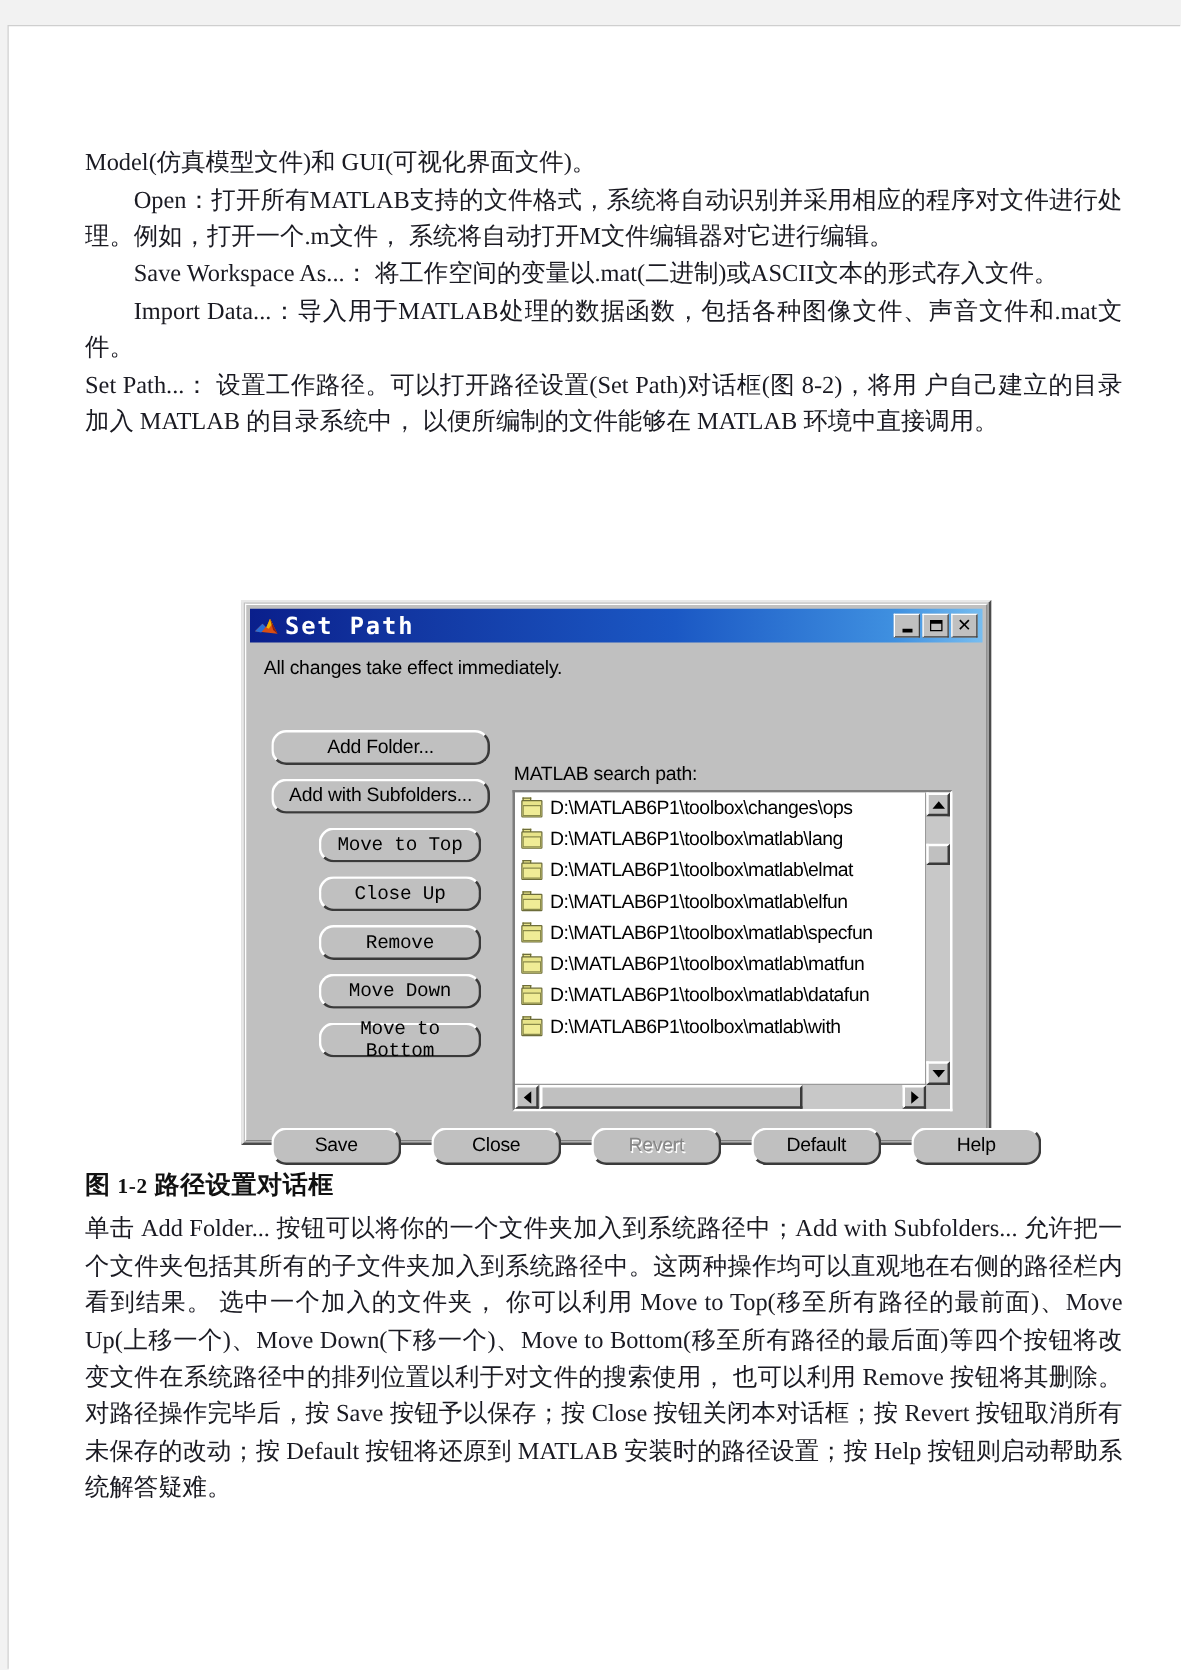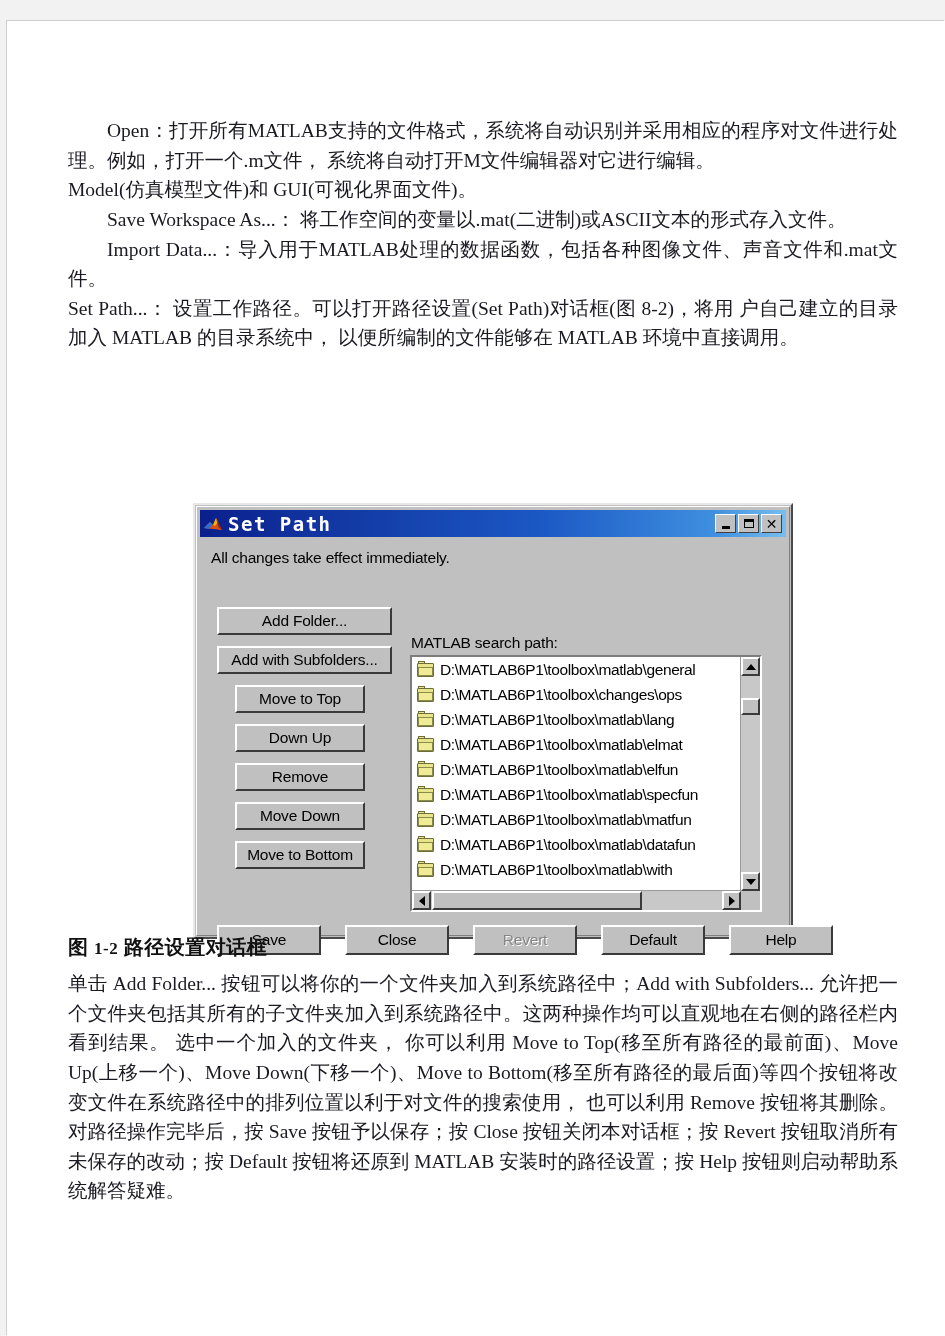--- a/index.html
+++ b/index.html
@@ -50,21 +50,21 @@
     font-weight: bold;
     color: #111;
     letter-spacing: .5px;
   }
   .cap .num { font-size: 17px; }
 
   
   #dialog {
     position: absolute;
     left: 186px;
-    top: 482px;
+    top: 459px;
     width: 600px;
     height: 436px;
     background: #c0c0c0;
     border-top: 2px solid #e8e8e8;
     border-left: 2px solid #e8e8e8;
     border-right: 2px solid #4a4a4a;
     border-bottom: 2px solid #4a4a4a;
     box-sizing: border-box;
     font-family: "Liberation Sans", "DejaVu Sans", sans-serif;
   }
@@ -141,23 +141,24 @@
     box-sizing: border-box;
     text-align: center;
     font-family: "Liberation Sans", "DejaVu Sans", sans-serif;
     font-size: 15.5px;
     color: #000;
     letter-spacing: -0.2px;
     display: flex;
     align-items: center;
     justify-content: center;
     user-select: none;
+    border-radius: 12px;
   }
   .btn.wide   { width: 175px; height: 28px; margin-bottom: 11px; }
-  .btn.narrow { width: 130px; height: 28px; margin-bottom: 11px; margin-left: 18px; }
+  .btn.narrow { width: 130px; height: 28px; margin-bottom: 11px; margin-left: 38px; font-family: Liberation Mono, monospace; }
   .btn.disabled { color: #868686; text-shadow: 1px 1px 0 #ffffff; }
 
   .list-label {
     position: absolute;
     left: 214px;
     top: 127px;
     font-size: 15.5px;
     color: #000;
     letter-spacing: -0.2px;
   }
@@ -280,22 +281,22 @@
     gap: 24px;
   }
   .btn.bottom { width: 104px; height: 30px; }
 </style>
 </head>
 <body>
 
 <div id="page">
 
   <div id="doc">
+    <p class="body">Model(仿真模型文件)和 GUI(可视化界面文件)。</p>
     <p class="body ind">Open：打开所有MATLAB支持的文件格式，系统将自动识别并采用相应的程序对文件进行处理。例如，打开一个.m文件， 系统将自动打开M文件编辑器对它进行编辑。</p>
-    <p class="body">Model(仿真模型文件)和 GUI(可视化界面文件)。</p>
     <p class="body ind">Save Workspace As...： 将工作空间的变量以.mat(二进制)或ASCII文本的形式存入文件。</p>
     <p class="body ind">Import Data...：导入用于MATLAB处理的数据函数，包括各种图像文件、声音文件和.mat文件。</p>
     <p class="body hang">Set Path...： 设置工作路径。可以打开路径设置(Set Path)对话框(图 8-2)，将用 户自己建立的目录加入 MATLAB 的目录系统中， 以便所编制的文件能够在 MATLAB 环境中直接调用。</p>
   </div>
 
   <div id="dialog">
     <div id="dialog-inner">
 
       <div class="titlebar">
         <span style="display:inline-block;width:20px;height:20px;">
@@ -320,38 +321,30 @@
             </span>
         </span>
       </div>
 
       <div class="subtitle">All changes take effect immediately.</div>
 
       <div class="left-buttons">
         <div class="btn wide">Add Folder...</div>
         <div class="btn wide">Add with Subfolders...</div>
         <div class="btn narrow">Move to Top</div>
-        <div class="btn narrow">Down Up</div>
+        <div class="btn narrow">Close Up</div>
         <div class="btn narrow">Remove</div>
         <div class="btn narrow">Move Down</div>
         <div class="btn narrow">Move to Bottom</div>
       </div>
 
       <div class="list-label">MATLAB search path:</div>
 
       <div class="list-frame">
         <div class="list-body" id="path-list">
-            <div class="path-row">
-              <span class="folder-ico">
-                <span class="tab"></span>
-                <span class="back"></span>
-                <span class="front"></span>
-              </span>
-              <span class="path-text">D:\MATLAB6P1\toolbox\matlab\general</span>
-            </div>
             <div class="path-row">
               <span class="folder-ico">
                 <span class="tab"></span>
                 <span class="back"></span>
                 <span class="front"></span>
               </span>
               <span class="path-text">D:\MATLAB6P1\toolbox\changes\ops</span>
             </div>
             <div class="path-row">
               <span class="folder-ico">

